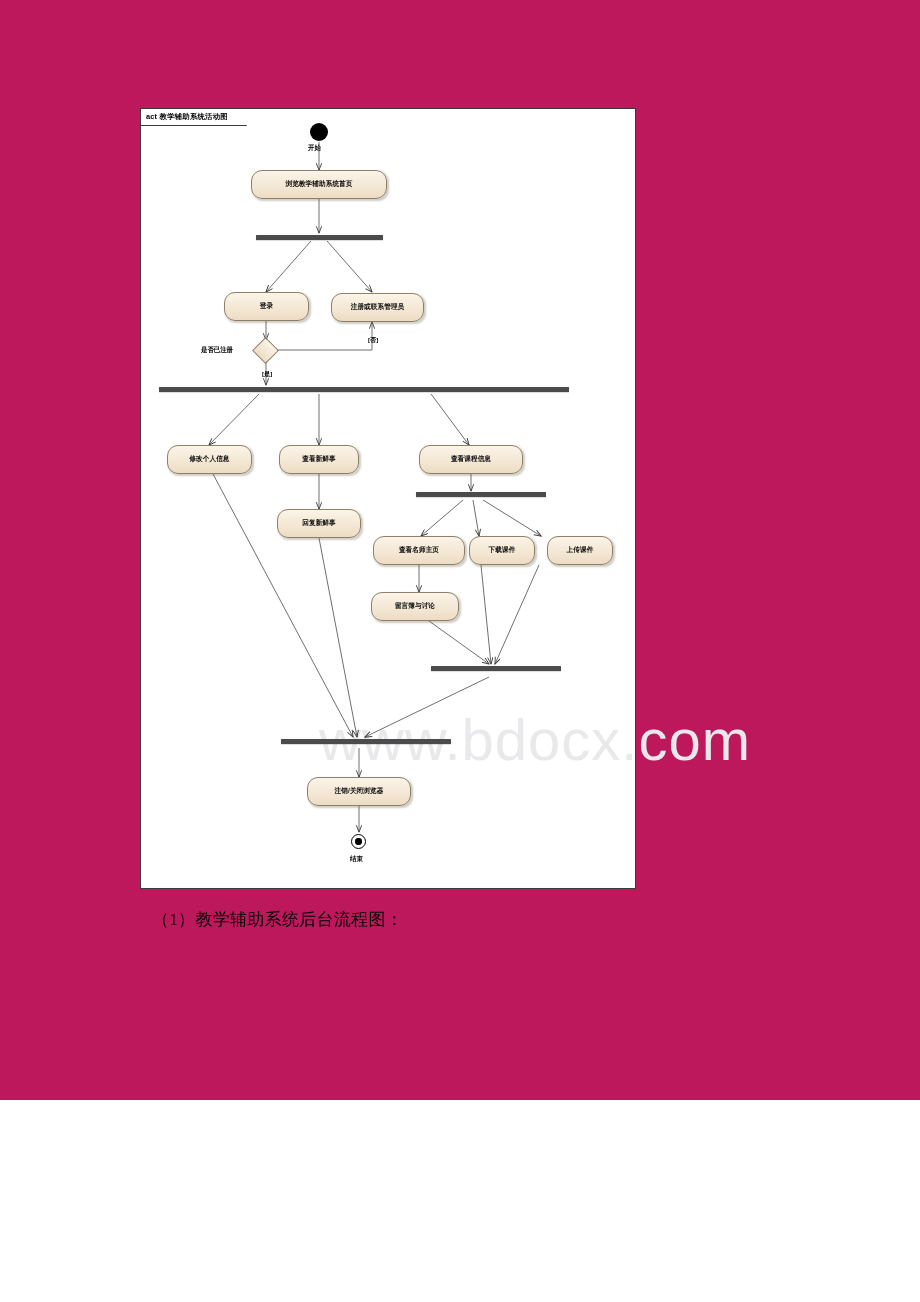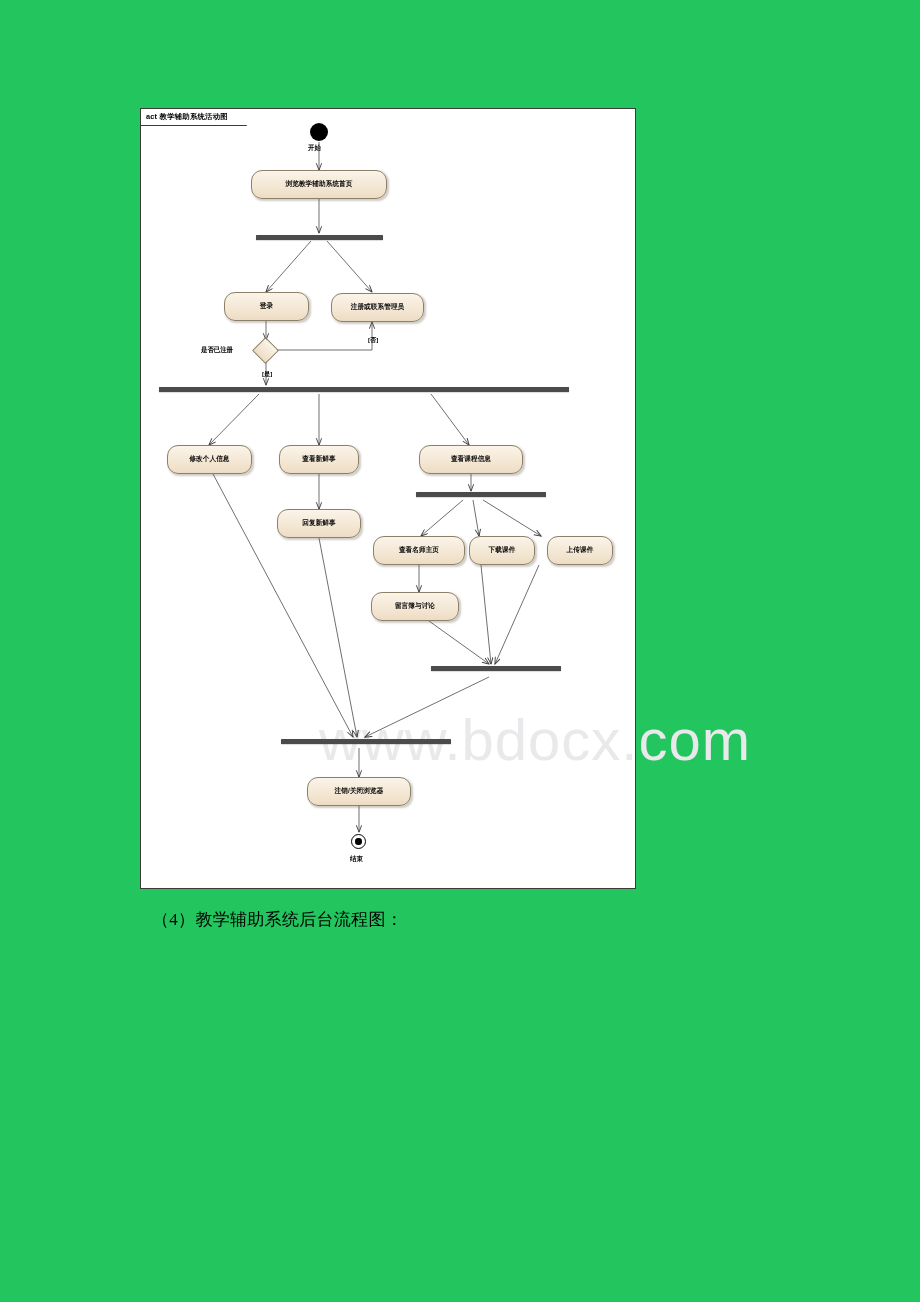--- a/index.html
+++ b/index.html
@@ -13,22 +13,22 @@
     position: relative;
     font-family: "Liberation Sans", sans-serif;
     overflow: hidden;
   }
 
   
   #page {
     position: absolute;
     left: 0; top: 0;
     width: 920px;
-    height: 1302px;
-    background: #22c55e;
+    height: 1100px;
+    background: #be185d;
   }
 
   
   #diagram-frame {
     position: absolute;
     left: 140px;
     top: 108px;
     width: 496px;
     height: 781px;
     border: 1.2px solid #3b3b3b;
@@ -317,15 +317,15 @@
     <div class="act-node" style="left:230px; top:483px; width:88px; height:29px;">
       <span class="node-label">留言簿与讨论</span>
     </div>
 
     <div class="act-node" style="left:166px; top:668px; width:104px; height:29px;">
       <span class="node-label">注销/关闭浏览器</span>
     </div>
 
   </div>
 
-  <div id="caption">（4）教学辅助系统后台流程图：</div>
+  <div id="caption">（1）教学辅助系统后台流程图：</div>
 
 </div>
 
 </body></html>

